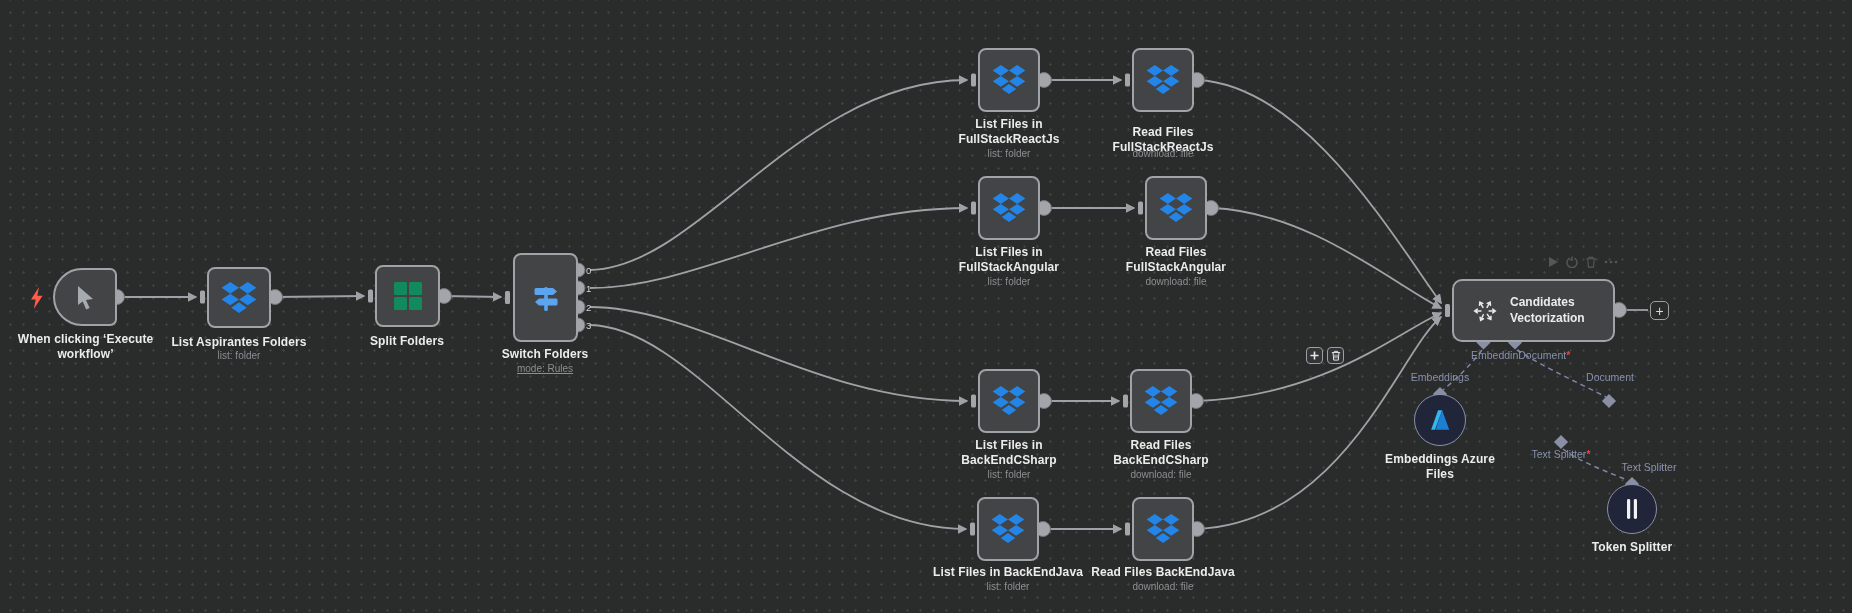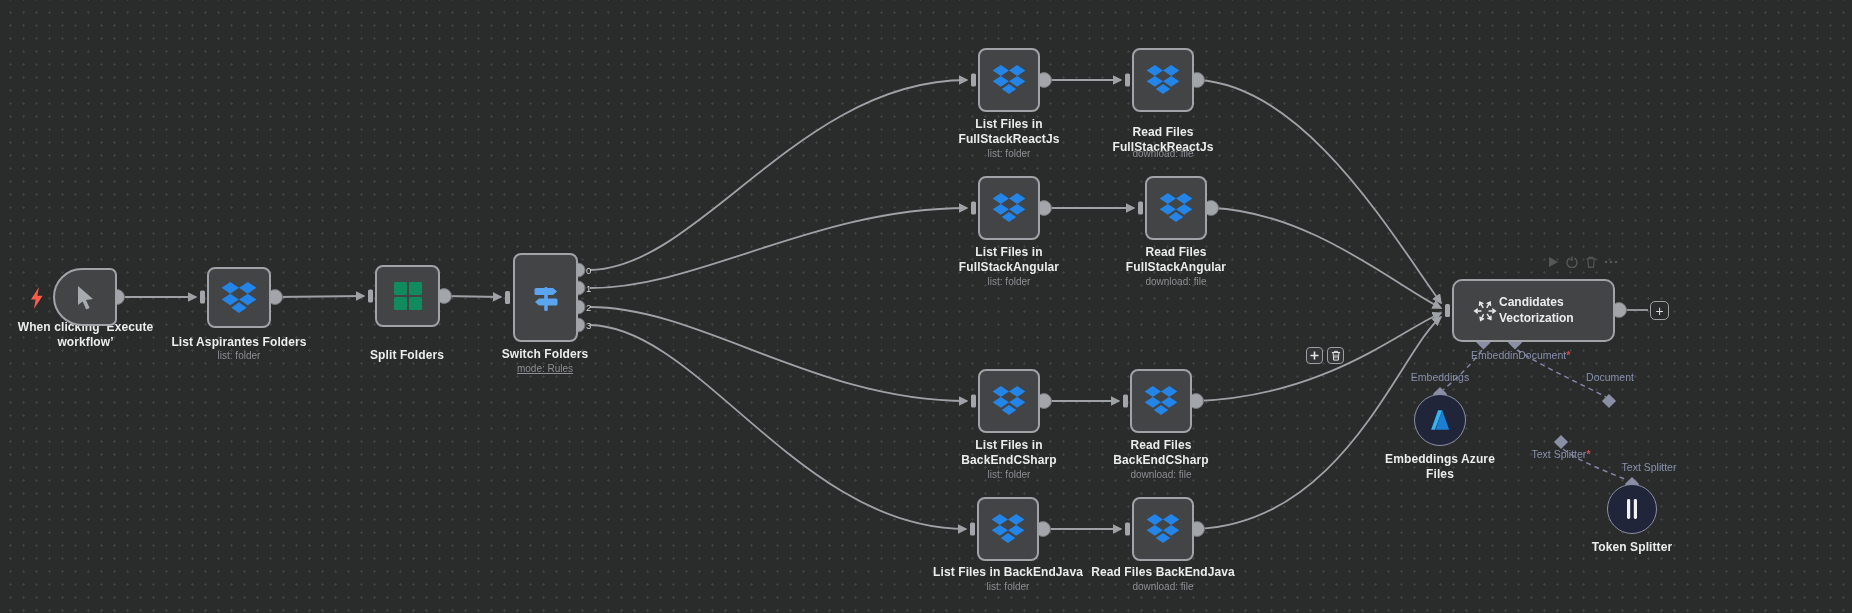--- a/index.html
+++ b/index.html
@@ -152,21 +152,21 @@
   </svg>
 
   <svg style="position:absolute;left:29px;top:287px;z-index:2" width="15" height="22" viewBox="0 0 10 16">
     <path d="M6.8,0 L1,9 H4.4 L3.1,16 L9.4,6.3 H5.6 L6.8,0 Z" fill="#ff5d4a"></path>
   </svg>
   <div class="node trigger" style="left:53px;top:268px;width:64px;height:58px;">
     <svg width="26" height="28" viewBox="0 0 26 28">
       <path d="M6,3 L21,16 L14,17 L17.6,25 L14.2,26.6 L10.7,18.6 L6,22 Z" fill="#a6abb0"></path>
     </svg>
   </div>
-  <div class="nlabel" style="left:13px;top:320px;width:145px;">When clicking ‘Execute workflow’</div>
+  <div class="nlabel" style="left:13px;top:332px;width:145px;">When clicking ‘Execute workflow’</div>
 
   <div class="node" style="left:207px;top:267px;width:64px;height:61px;">
     <svg width="36" height="32" viewBox="0 0 36 33">
       <g fill="#2485e8">
         <polygon points="9,0 18,6 9,12 0,6"></polygon>
           <polygon points="27,0 36,6 27,12 18,6"></polygon>
         <polygon points="9,12 18,18 9,24 0,18"></polygon>
           <polygon points="27,12 36,18 27,24 18,18"></polygon>
         <polygon points="18,21 26,26.5 18,32 10,26.5"></polygon>
       </g>
@@ -178,21 +178,21 @@
   <div class="node" style="left:375px;top:265px;width:65px;height:62px;">
     <svg width="30" height="30" viewBox="0 0 30 30">
       <g fill="#118a5e">
         <rect x="1" y="1" width="13" height="13" rx="1.5"></rect>
           <rect x="16" y="1" width="13" height="13" rx="1.5"></rect>
         <rect x="1" y="16" width="13" height="13" rx="1.5"></rect>
           <rect x="16" y="16" width="13" height="13" rx="1.5"></rect>
       </g>
     </svg>
   </div>
-  <div class="nlabel" style="left:337px;top:348px;width:140px;">Split Folders</div>
+  <div class="nlabel" style="left:337px;top:334px;width:140px;">Split Folders</div>
 
   <div class="node tall" style="left:513px;top:253px;width:65px;height:89px;">
     <svg width="34" height="34" viewBox="0 0 34 34">
       <g fill="#5ba5f0">
         <rect x="15.2" y="6" width="3.6" height="24" rx="1.6"></rect>
         <path d="M7,7 h16.5 a1.5,1.5 0 0 1 1.1,.5 l3.4,3 -3.4,3 a1.5,1.5 0 0 1 -1.1,.5 H7 a1.5,1.5 0 0 1 -1.5,-1.5 v-4 A1.5,1.5 0 0 1 7,7 Z"></path>
         <path d="M27,17.5 h-16.5 a1.5,1.5 0 0 0 -1.1,.5 l-3.4,3 3.4,3 a1.5,1.5 0 0 0 1.1,.5 H27 a1.5,1.5 0 0 0 1.5,-1.5 v-4 a1.5,1.5 0 0 0 -1.5,-1.5 Z"></path>
       </g>
     </svg>
   </div>
@@ -334,21 +334,21 @@
       </svg>
     <svg width="14" height="12" viewBox="0 0 14 12">
         <g fill="#9a9ea2">
           <circle cx="2" cy="6" r="1.3"></circle>
           <circle cx="7" cy="6" r="1.3"></circle>
           <circle cx="12" cy="6" r="1.3"></circle>
         </g>
       </svg>
   </div>
 
-  <div class="node" style="left:1452px;top:279px;width:163px;height:63px;border-radius:10px;justify-content:flex-start;padding-left:17px;">
+  <div class="node" style="left:1452px;top:279px;width:163px;height:63px;border-radius:10px;justify-content:flex-start;padding-left:17px;gap:11px;">
     <svg width="28" height="28" viewBox="0 0 24 24">
       <defs>
         <g id="va">
             <path d="M15.5,12 L20.5,12 M18.6,10.4 L20.8,12 L18.6,13.6" stroke="#e9e9e9" stroke-width="1.3" fill="none" stroke-linecap="round"></path>
           </g>
       </defs>
       <use href="#va"></use>
       <use href="#va" transform="rotate(55 12 12)"></use>
       <use href="#va" transform="rotate(115 12 12)"></use>
       <use href="#va" transform="rotate(180 12 12)"></use>

